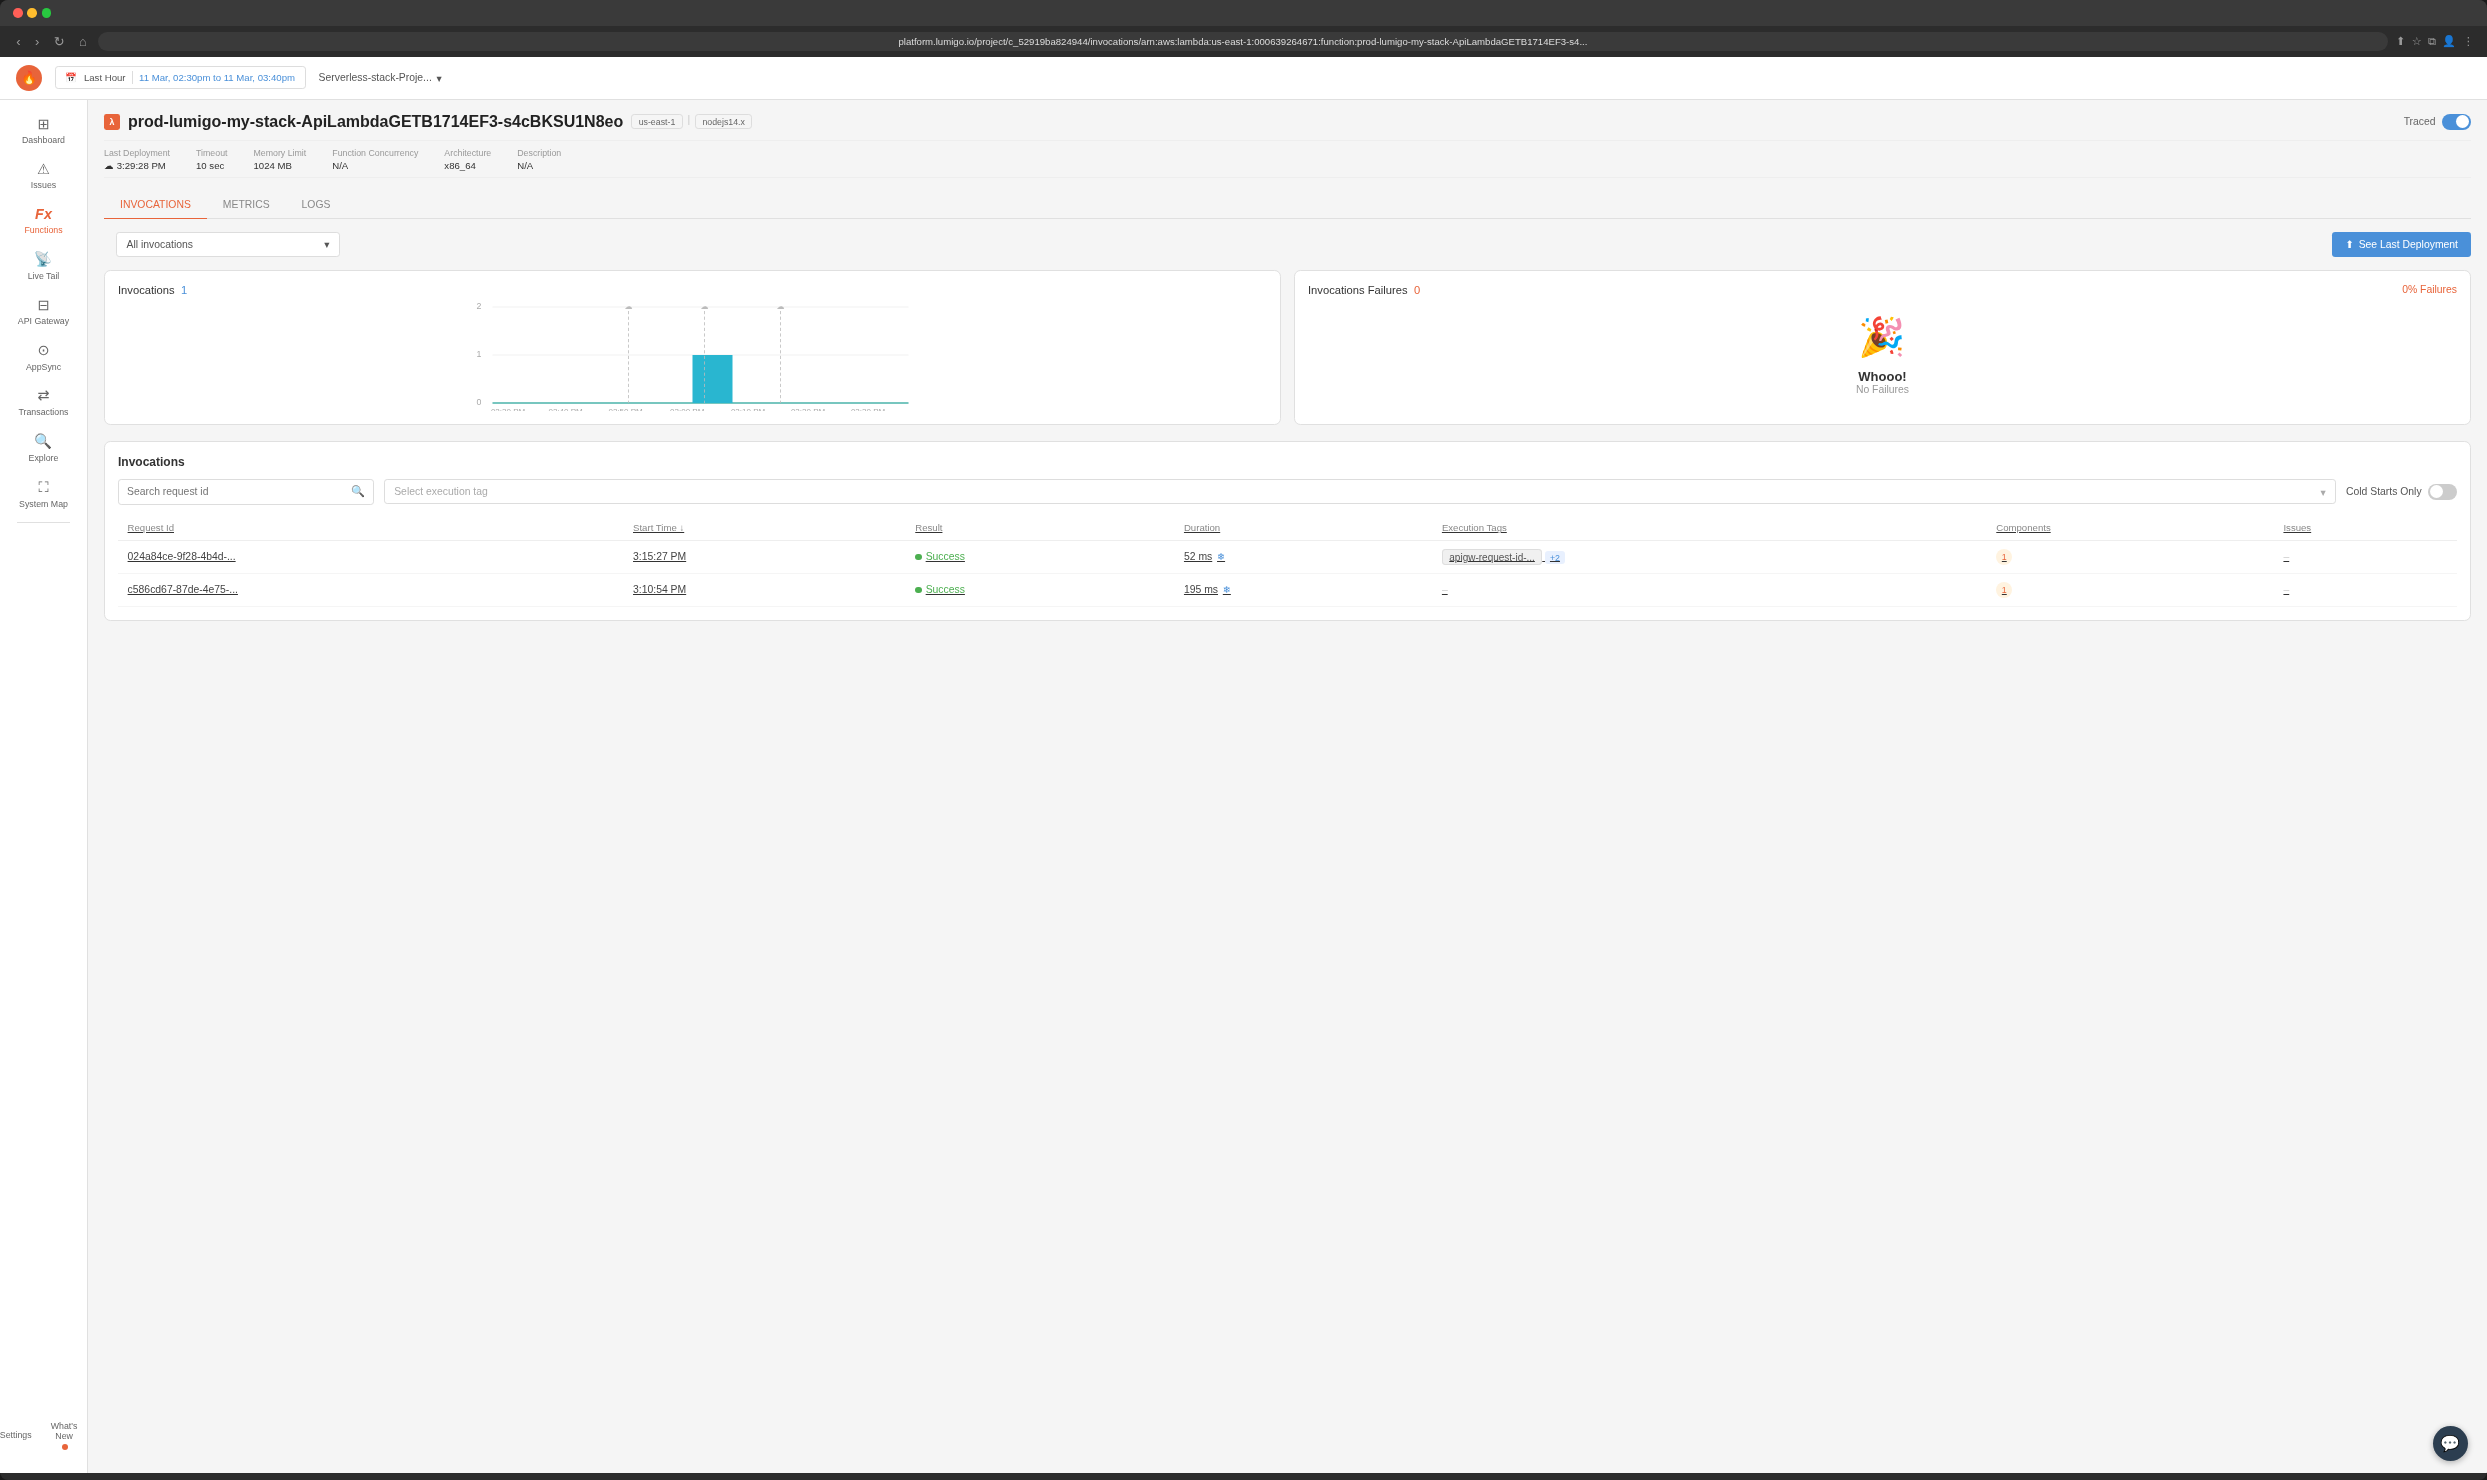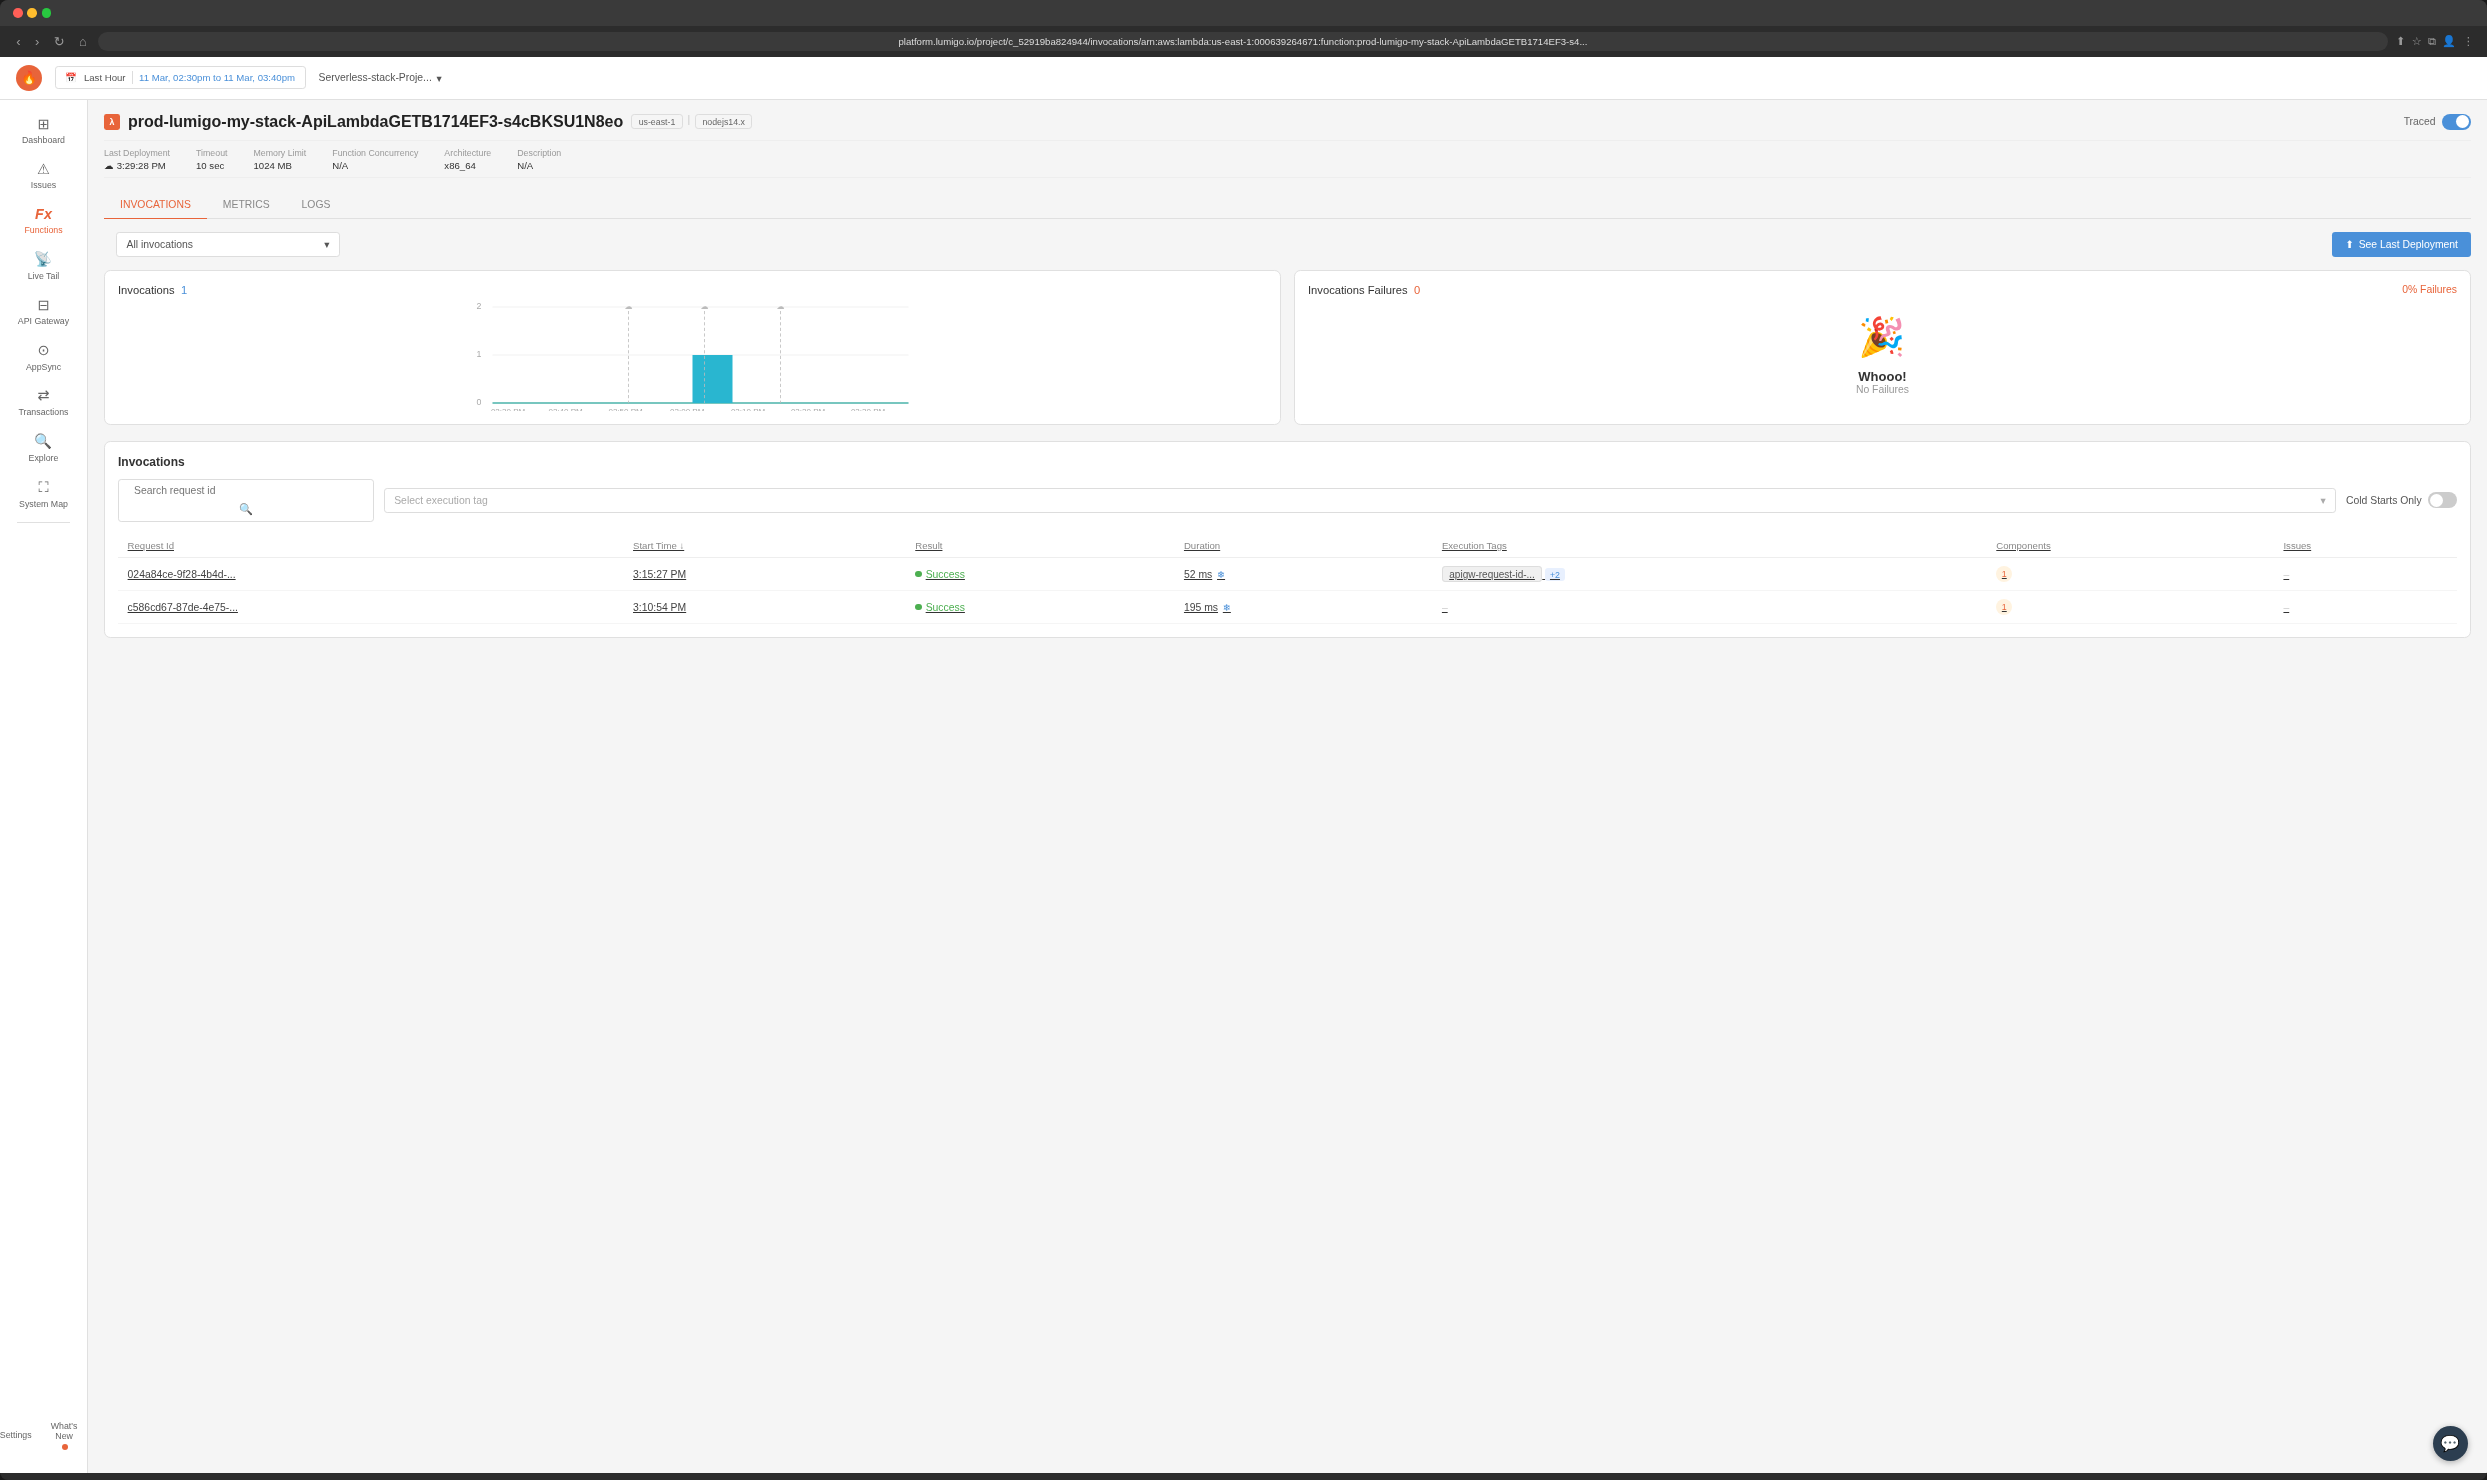--- a/index.html
+++ b/index.html
@@ -91,21 +91,21 @@
     
     .empty-state { display: flex; flex-direction: column; align-items: center; justify-content: center; padding: 16px; }
     .party-icon { font-size: 38px; margin-bottom: 9.6px; }
     .empty-title { font-size: 13px; font-weight: 600; color: #333; }
     .empty-subtitle { font-size: 10.4px; color: #999; }
 
     
     .table-section { background: white; border: 0.8px solid #e0e0e0; border-radius: 6.4px; padding: 13px; }
     .section-title { font-size: 12px; font-weight: 600; color: #333; margin-bottom: 9.6px; }
     .table-filters { display: flex; align-items: center; gap: 9.6px; margin-bottom: 11.2px; }
-    .search-input { border: 0.8px solid #ddd; border-radius: 3.2px; padding: 5.6px 8px; font-size: 10.4px; width: 256px; color: #555; display: flex; align-items: center; gap: 6.4px; flex-direction: column; }
+    .search-input { border: 0.8px solid #ddd; border-radius: 3.2px; padding: 5.6px 8px; font-size: 10.4px; width: 256px; color: #555; display: flex; align-items: center; gap: 6.4px; }
     .search-input input { border: none; outline: none; flex: 1; font-size: 10.4px; color: #555; }
     .search-icon { color: #aaa; font-size: 11.2px; }
     .exec-tag-select { border: 0.8px solid #ddd; border-radius: 3.2px; padding: 5.6px 9.6px; font-size: 10.4px; color: #aaa; background: white; flex: 1; display: flex; align-items: center; justify-content: space-between; cursor: pointer; }
     .cold-starts-toggle { margin-left: auto; display: flex; align-items: center; gap: 6.4px; font-size: 10.4px; color: #555; }
     .toggle-off { width: 29px; height: 16px; background: #ccc; border-radius: 8px; position: relative; cursor: pointer; }
     .toggle-off-thumb { width: 13px; height: 13px; background: white; border-radius: 50%; position: absolute; left: 1.6px; top: 1.6px; }
 
     
     .inv-table { width: 100%; border-collapse: collapse; text-decoration: underline; }
     .inv-table th { text-align: left; padding: 6.4px 9.6px; font-size: 9.6px; color: #888; font-weight: 500; border-bottom: 0.8px solid #eee; }

